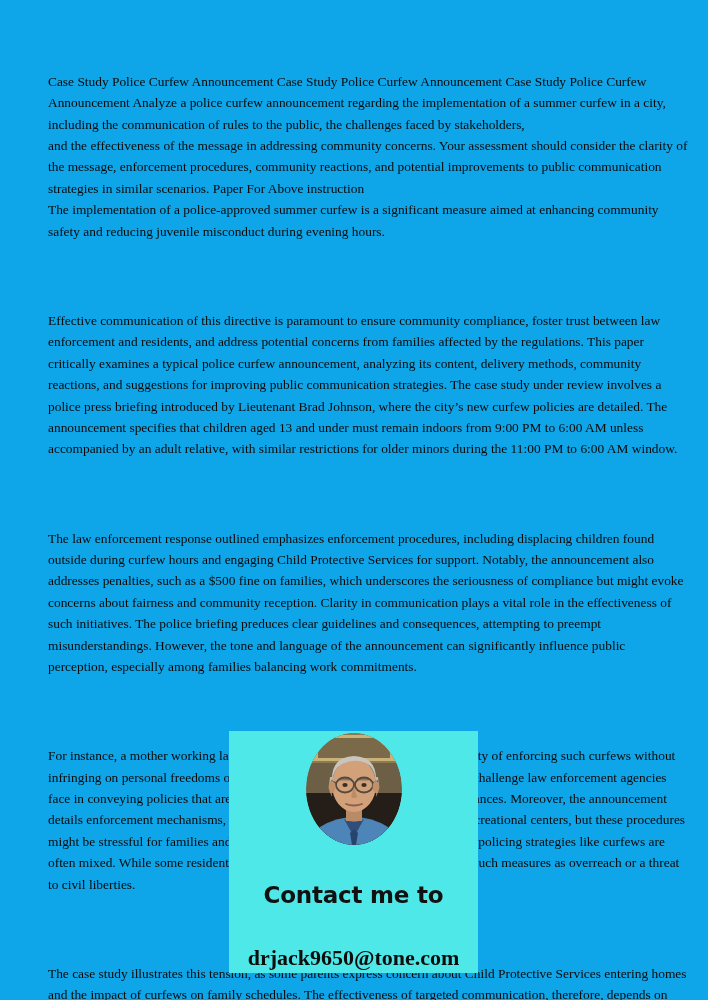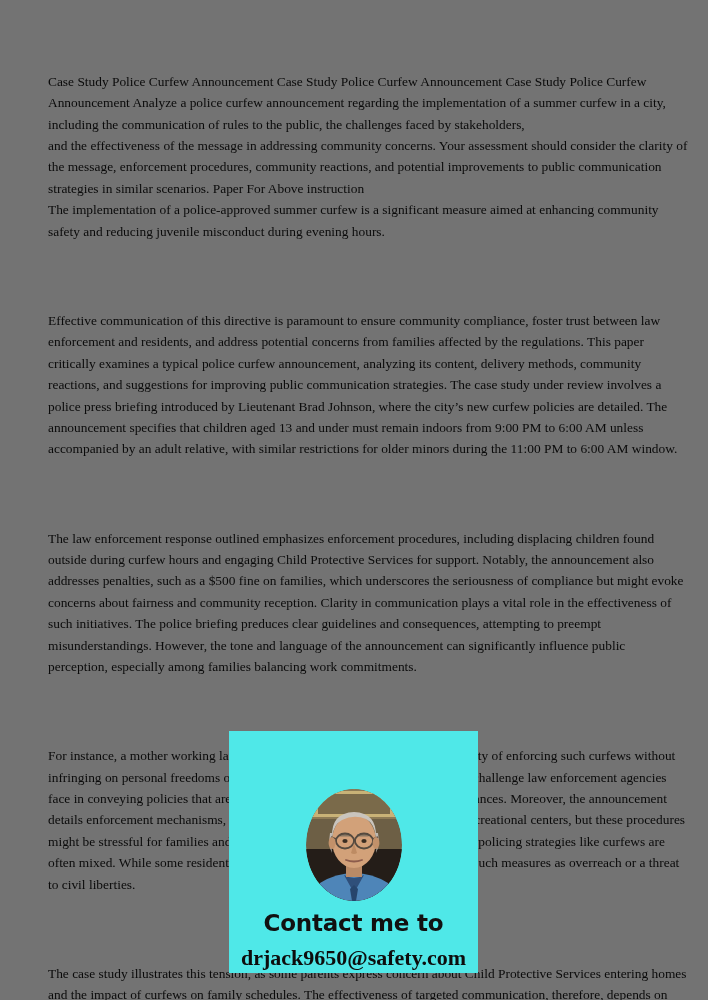--- a/index.html
+++ b/index.html
@@ -8,21 +8,21 @@
     padding: 0;
     background: #ffffff;
   }
   body {
     font-family: "Liberation Serif", "DejaVu Serif", serif;
   }
   #page {
     position: relative;
     width: 708px;
     height: 1000px;
-    background: #737373;
+    background: #0ea5e9;
     overflow: hidden;
   }
   #doc {
     position: absolute;
     left: 48px;
     top: 28px;
     width: 640px;
     font-family: "Liberation Serif", "DejaVu Serif", serif;
     font-size: 13.4px;
     line-height: 21.4px;
@@ -44,21 +44,21 @@
   #contact-overlay {
     position: absolute;
     left: 229px;
     top: 731px;
     width: 249px;
     height: 242px;
     background: #4FE8E8;
     display: flex;
     flex-direction: column;
     align-items: center;
-    justify-content: flex-end;
+    justify-content: space-between;
     overflow: hidden;
   }
   #avatar {
     width: 96px;
     height: 112px;
     margin-top: 2px;
     border-radius: 50% / 50%;
     overflow: hidden;
     position: relative;
     flex: none;
@@ -148,17 +148,17 @@
 
           <path d="M40 71 Q48 74 56 71" fill="none" stroke="#8c5c4c" stroke-width="1.8" stroke-linecap="round"></path>
 
           <ellipse cx="26" cy="54" rx="3.4" ry="6" fill="#c2916a"></ellipse>
           <ellipse cx="70" cy="54" rx="3.4" ry="6" fill="#c2916a"></ellipse>
         </g>
       </svg>
     </div>
 
     <div class="contact-line" id="contact-line-1">Contact me to</div>
-    <div id="contact-email">drjack9650@safety.com</div>
+    <div id="contact-email">drjack9650@tone.com</div>
 
   </div>
 
 </div>
 
 </body></html>

